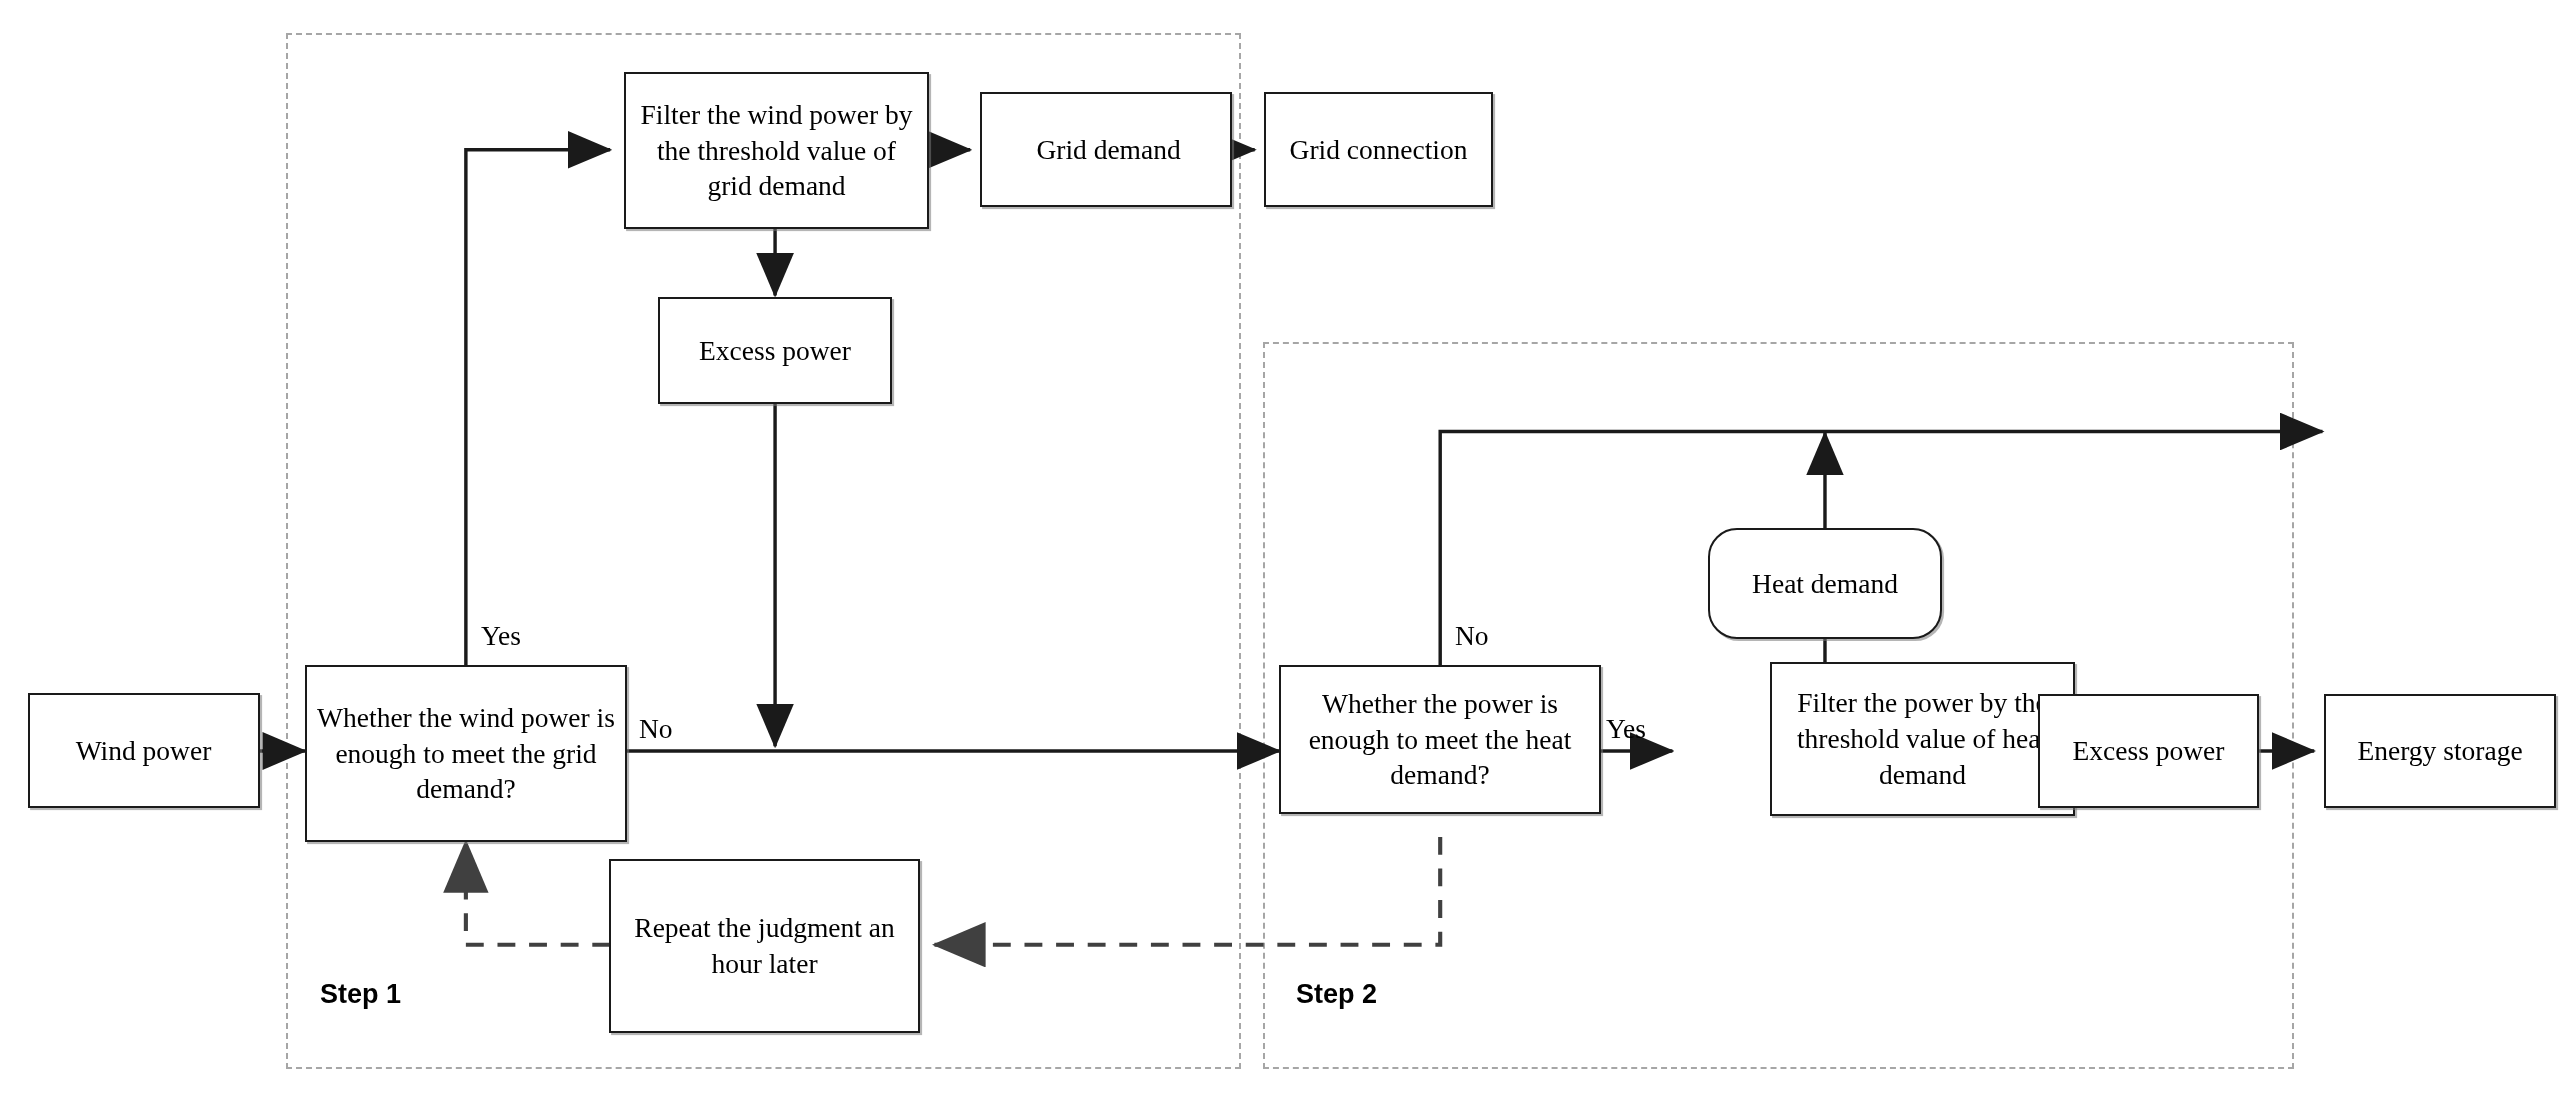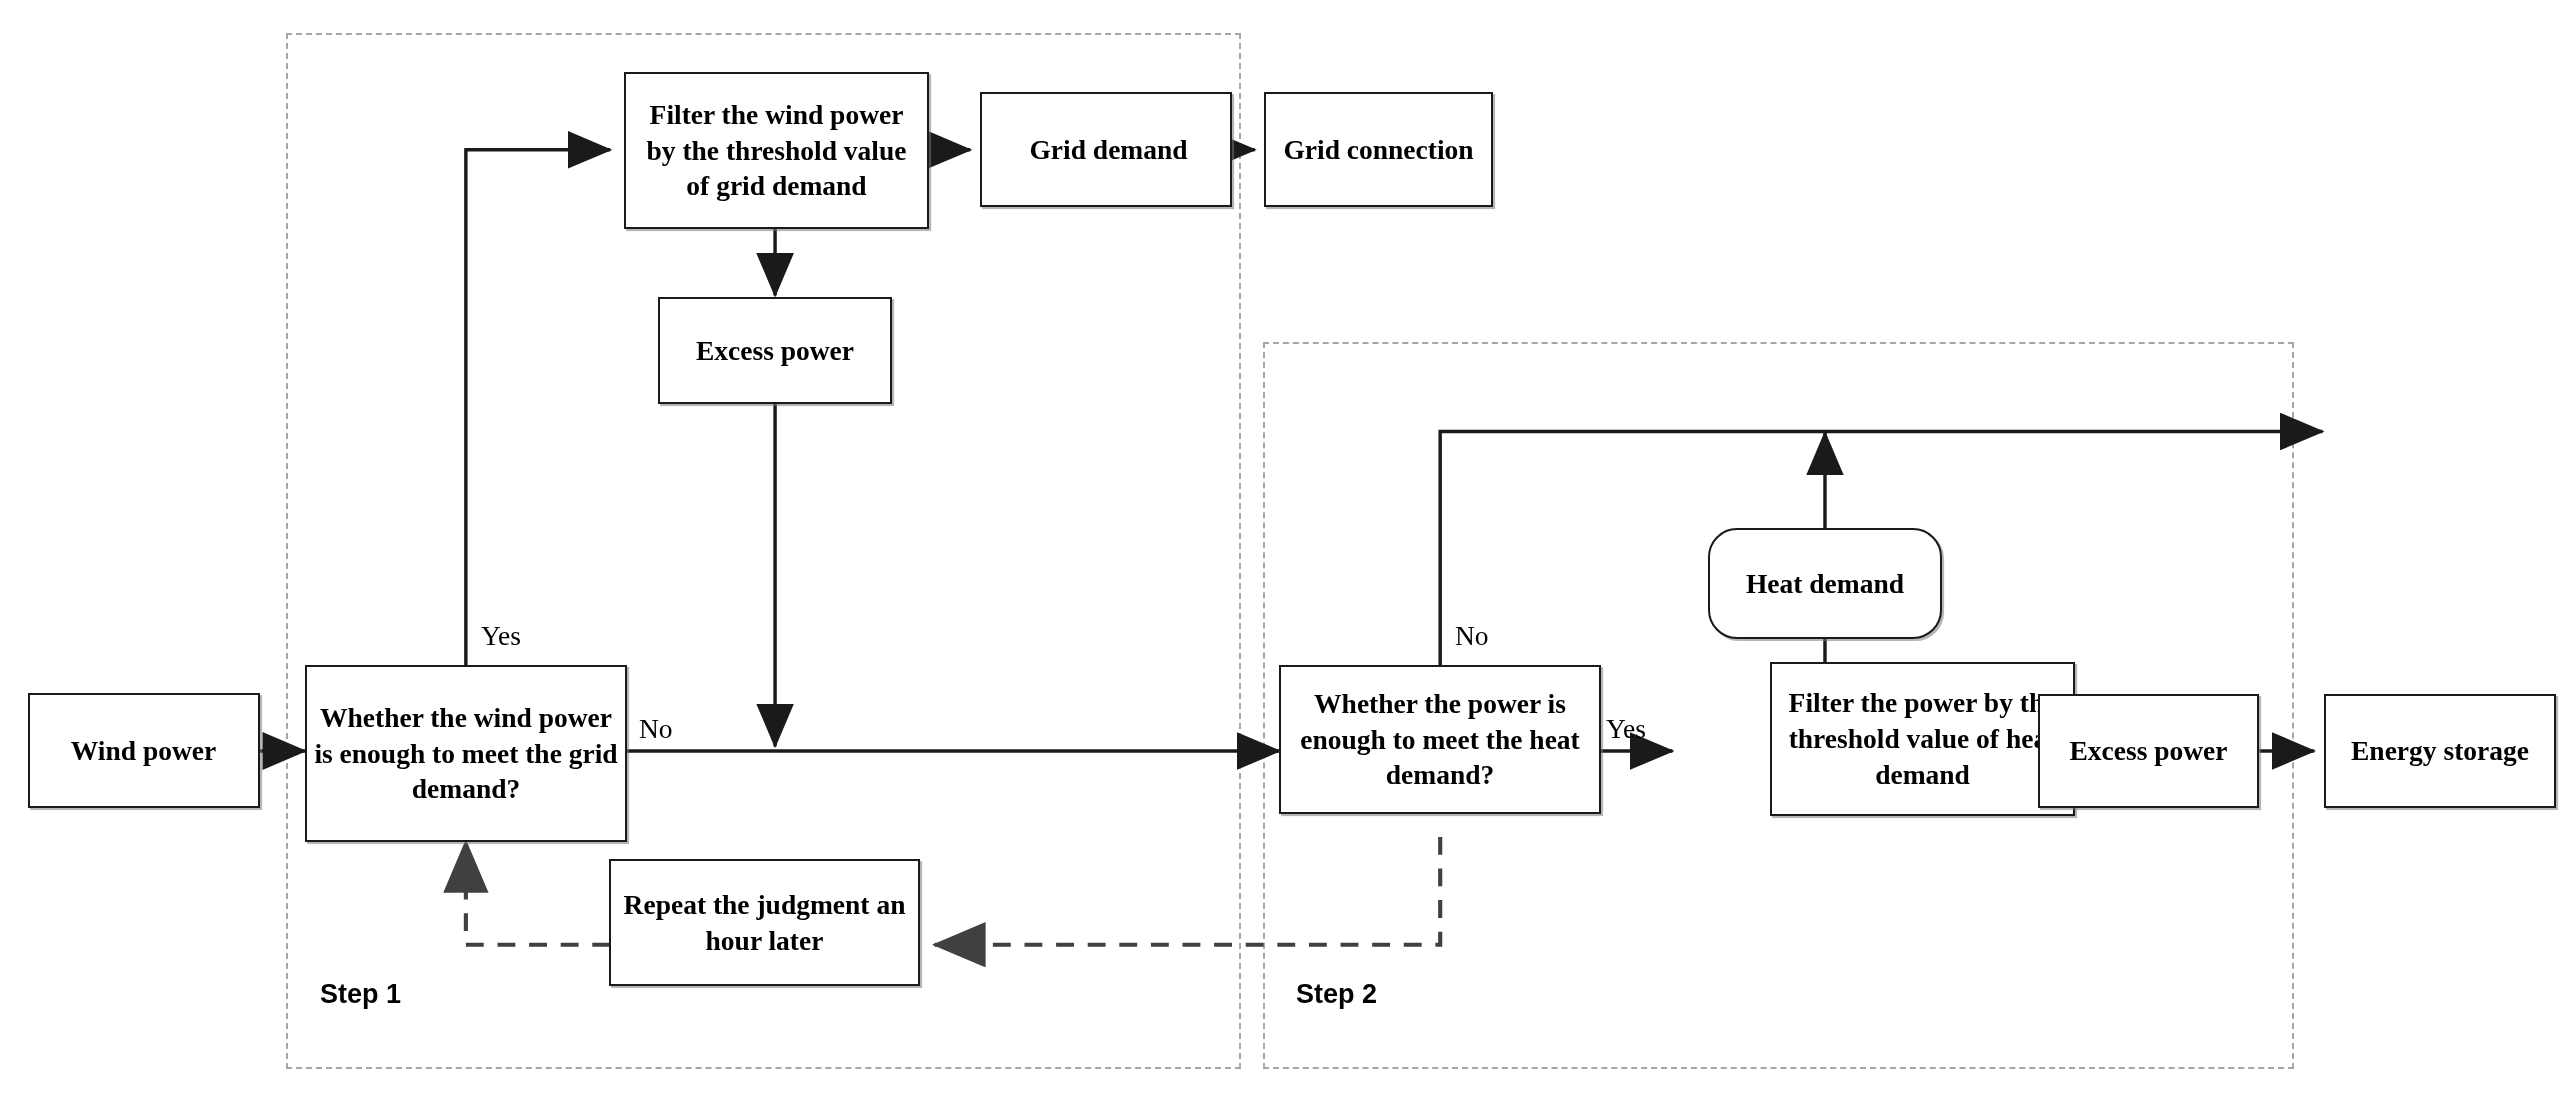--- a/index.html
+++ b/index.html
@@ -46,21 +46,21 @@
     align-items: center;
     justify-content: center;
     text-align: center;
     color: #000000;
     font-size: 27.5px;
     line-height: 1.30;
     padding: 0 6.9px;
     
     box-shadow: 2.1px 2.1px 0 rgba(120,120,120,0.55);
   }
-  .node span { display: block; width: 100%; font-weight: bold; }
+  .node span { display: block; width: 100%; }
   .edge-label {
     position: absolute;
     font-size: 27.5px;
     color: #000000;
     white-space: nowrap;
     line-height: 1;
     background: transparent;
   }
 </style>
 </head>
@@ -136,21 +136,21 @@
   </div>
 
   <div class="node" style="left:1264px; top:92px; width:229px; height:115px;">
     <span>Grid connection</span>
   </div>
 
   <div class="node" style="left:658px; top:297px; width:234px; height:107px;">
     <span>Excess power</span>
   </div>
 
-  <div class="node" style="left:609px; top:859px; width:311px; height:127px;">
+  <div class="node" style="left:609px; top:859px; width:311px; height:174px;">
     <span>Repeat the judgment an hour later</span>
   </div>
 
   <div class="node" style="left:1279px; top:665px; width:322px; height:149px;">
     <span>Whether the power is enough to meet the heat demand?</span>
   </div>
 
   <div class="node" style="left:1770px; top:662px; width:305px; height:154px;">
     <span>Filter the power by the threshold value of heat demand</span>
   </div>

